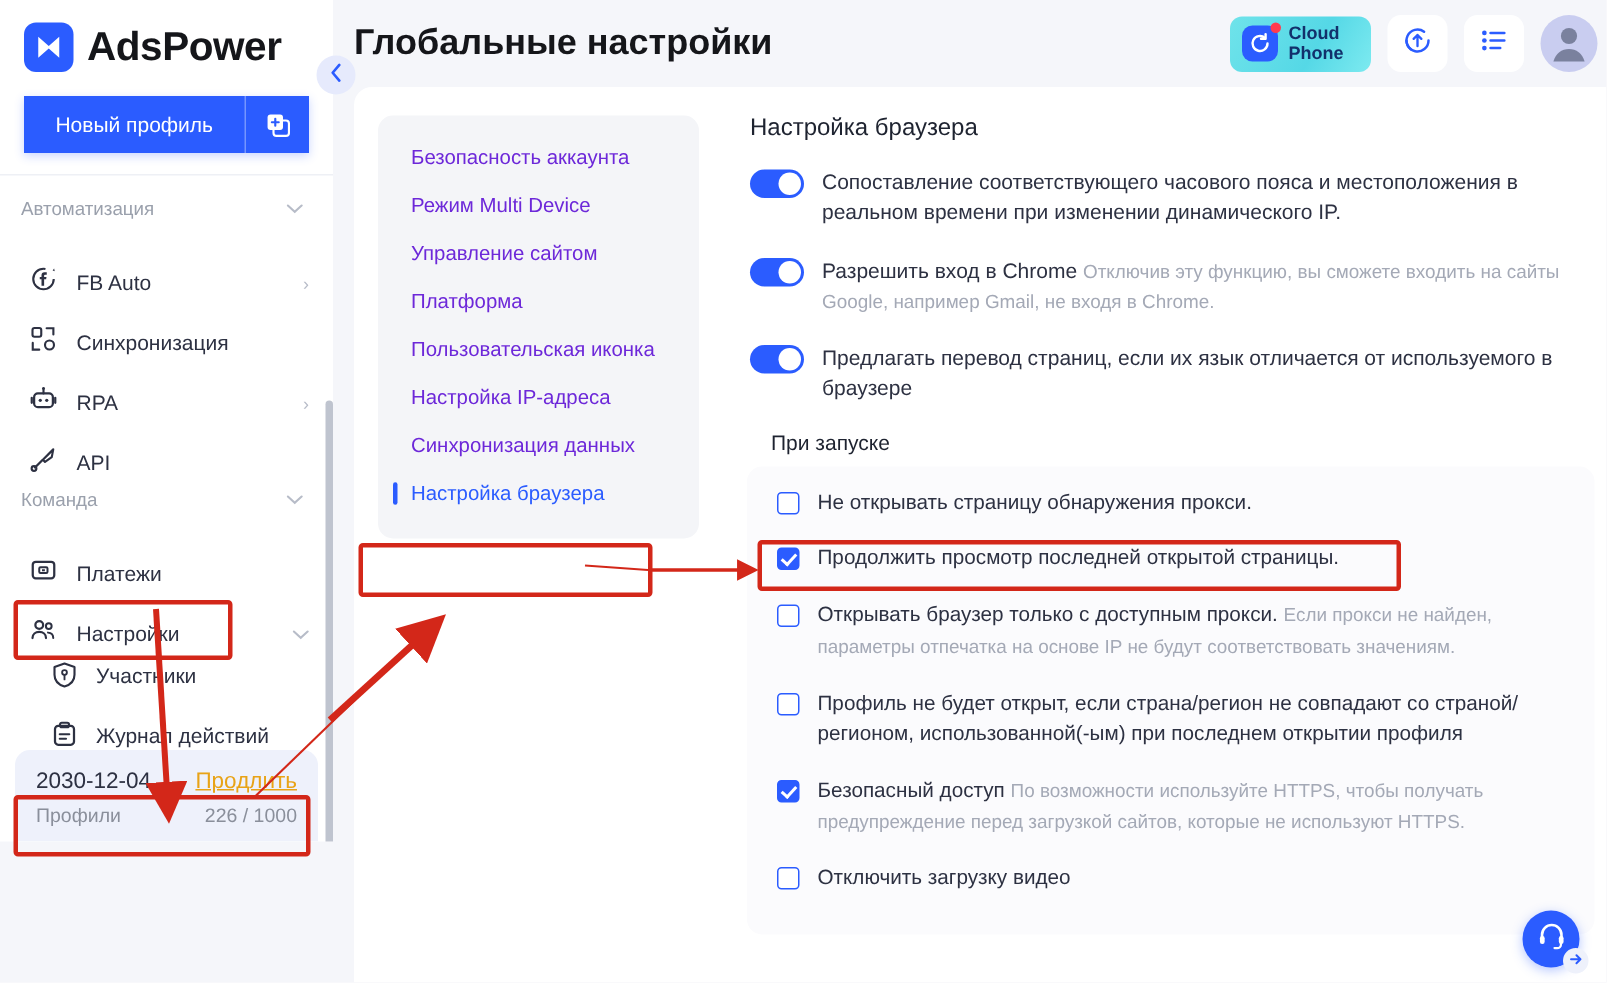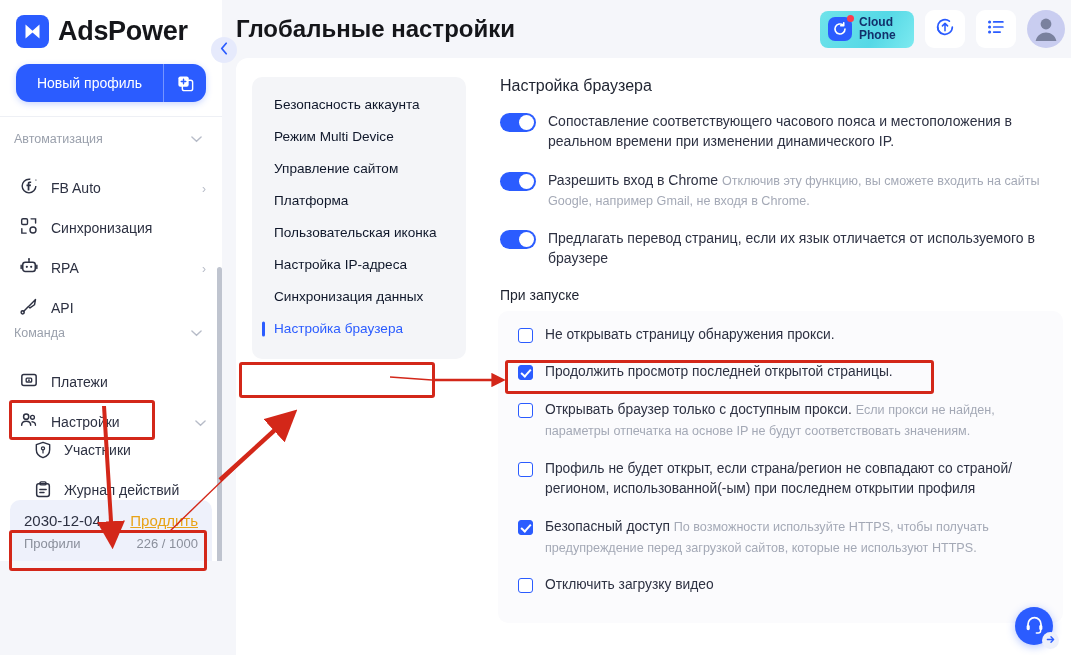--- a/index.html
+++ b/index.html
@@ -42,21 +42,21 @@
   .brand-name {
     font-size: 27px;
     font-weight: bold;
     color: #15161a;
     letter-spacing: -0.3px;
   }
   .newprofile-wrap {
     margin: 12px 16px 0 16px;
     display: flex;
     height: 38px;
-    border-radius: 13px;
+    border-radius: 0;
     overflow: hidden;
     background: #2b5cff;
     box-shadow: 0 2px 6px rgba(43,92,255,.25);
   }
   .newprofile-btn {
     flex: 1;
     display: flex; align-items: center; justify-content: center;
     color: #fff; font-size: 14px;
     cursor: pointer;
     border-right: 1px solid rgba(255,255,255,.35);
@@ -235,21 +235,21 @@
     position: absolute;
     left: 16px; top: 19px;
     width: 214px;
     background: #f4f5f8;
     border-radius: 10px;
     padding: 12px 0 14px 0;
   }
   .sn-item {
     padding: 7px 14px 7px 22px;
     font-size: 13.6px;
-    color: #0f172a;
+    color: #6d28d9;
     cursor: pointer;
     line-height: 1.32;
     position: relative;
   }
   .sn-item.active {
     color: #2b5cff;
   }
   .sn-item.active::before {
     content: "";
     position: absolute;
@@ -299,21 +299,21 @@
     flex: 1;
   }
   .muted {
     color: #a4a9b6;
     font-size: 12.6px;
   }
 
   .section-label {
     font-size: 14px;
     color: #1e2330;
-    margin: 10px 0 8px 2px;
+    margin: 10px 0 8px 16px;
   }
   .check-card {
     background: #fbfbfd;
     border-radius: 10px;
     padding: 14px 12px 10px 12px;
   }
   .check-row {
     display: flex;
     gap: 12px;
     margin-bottom: 17px;

